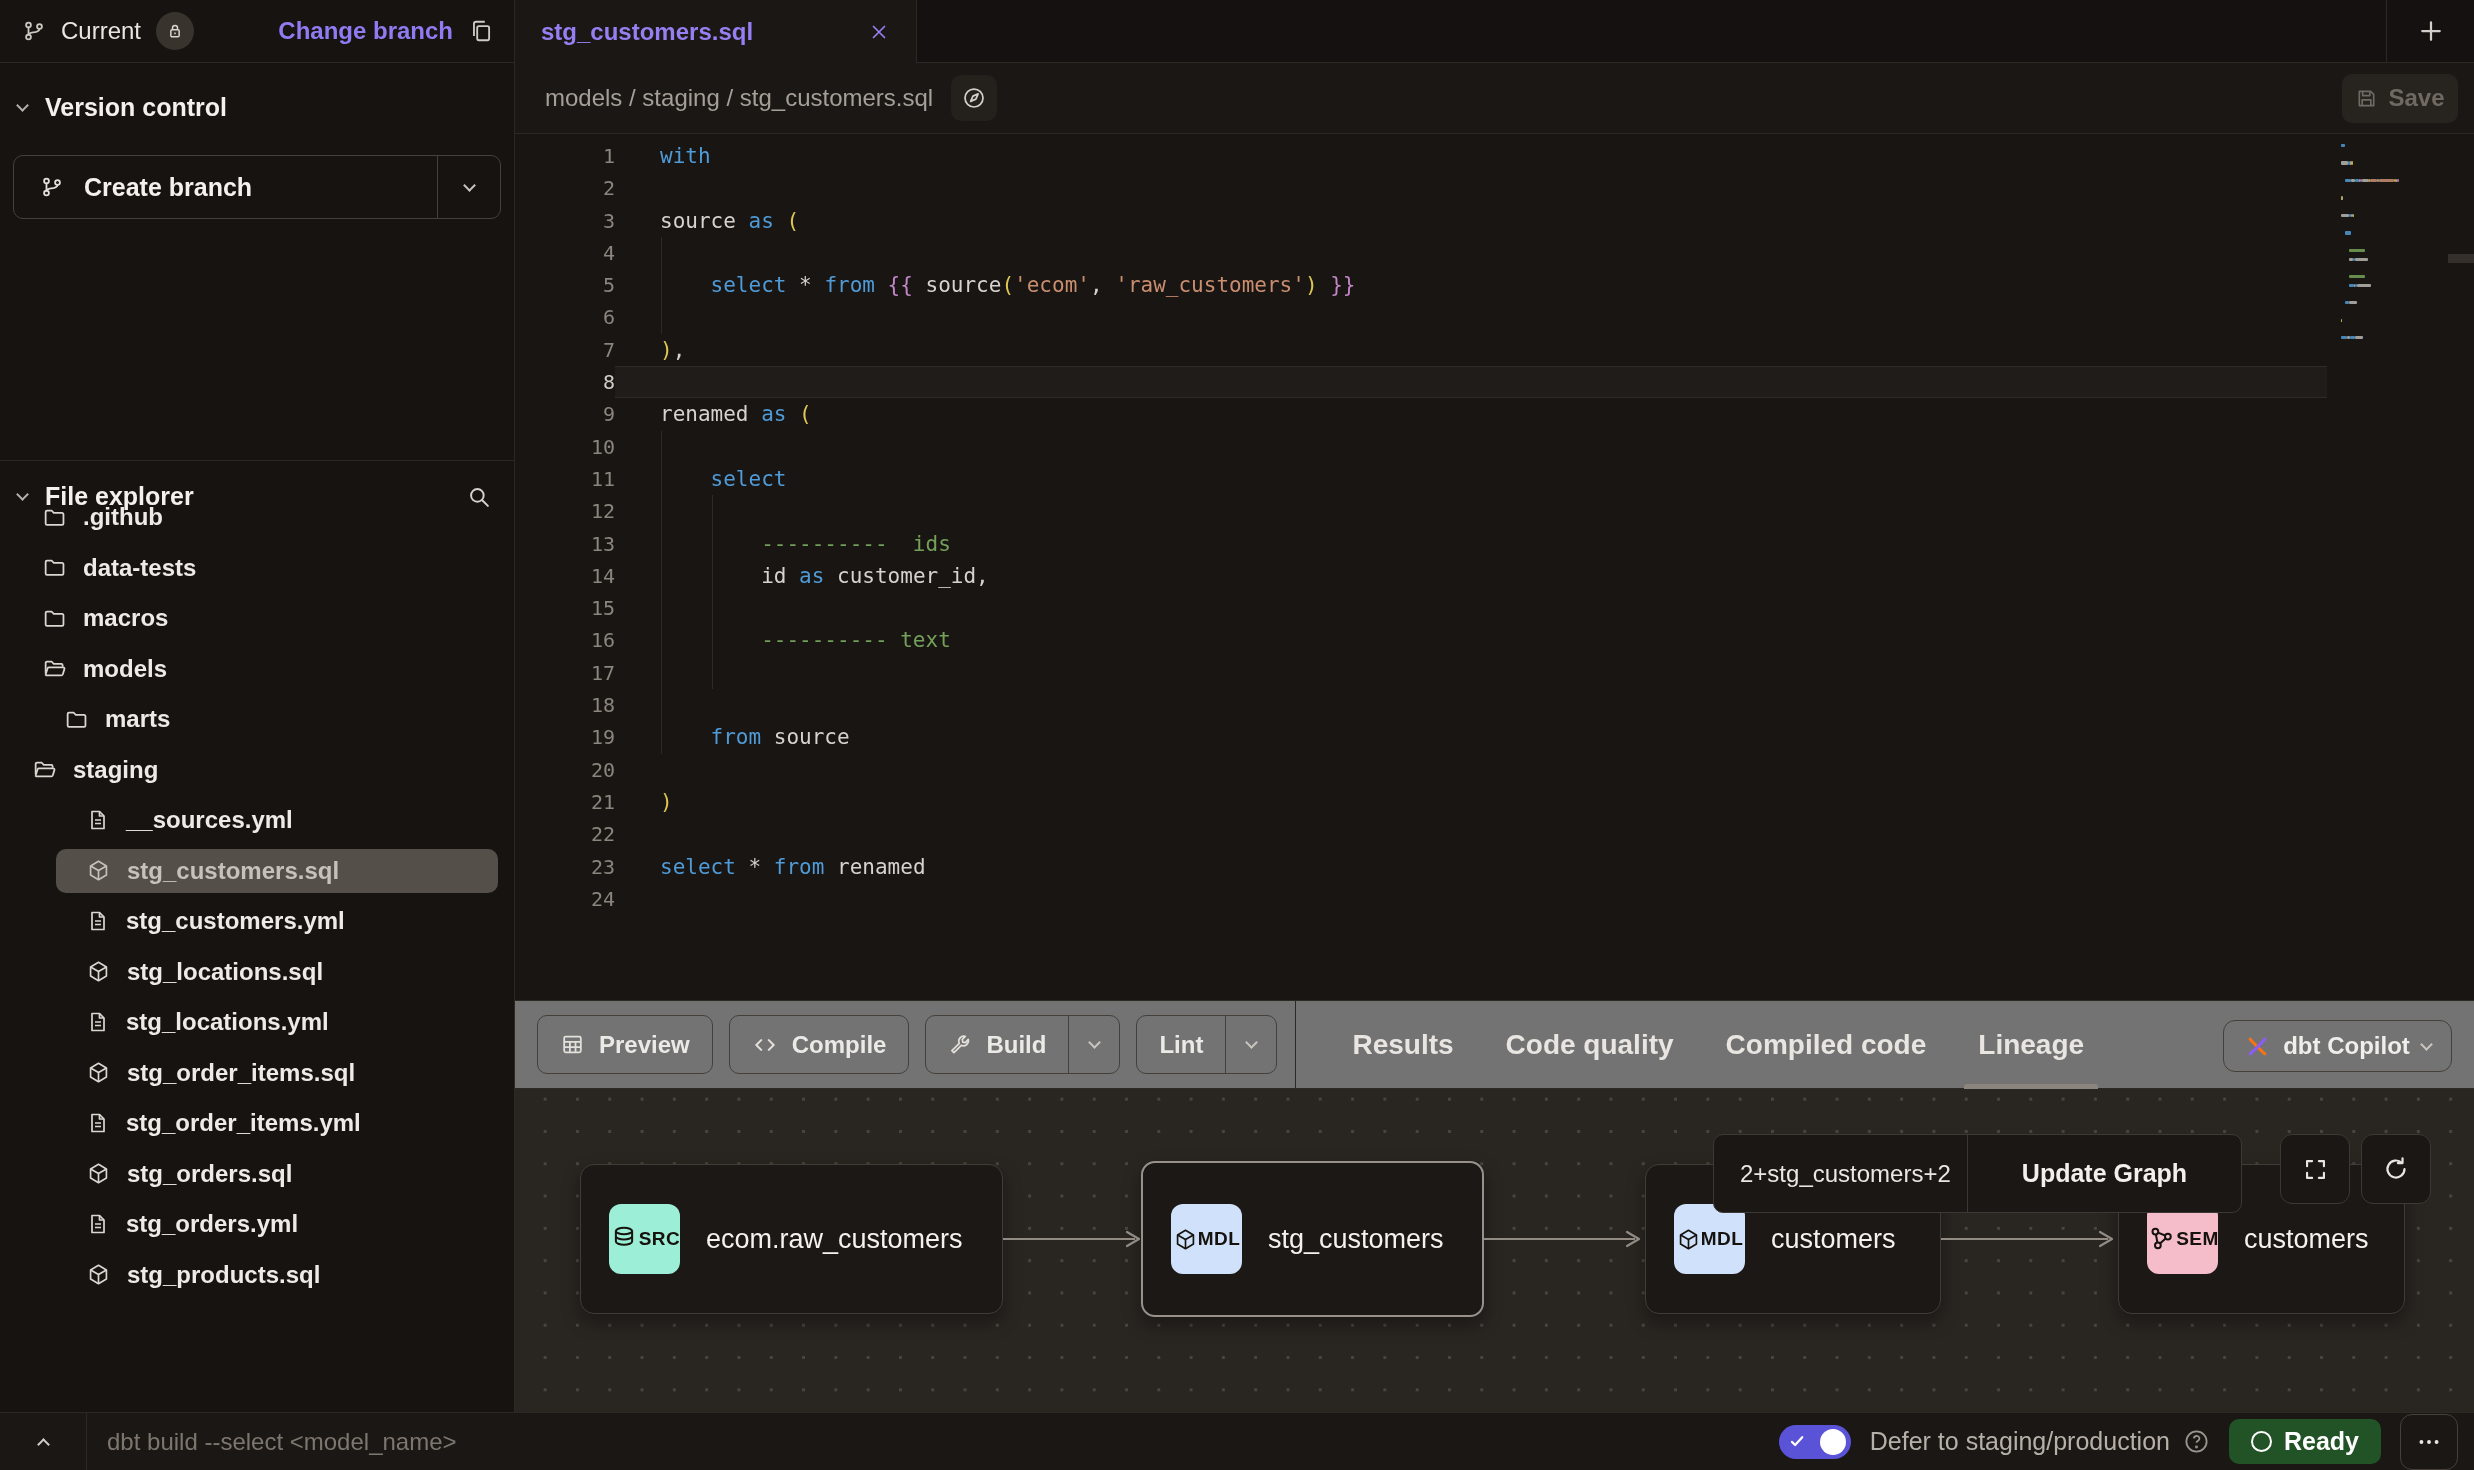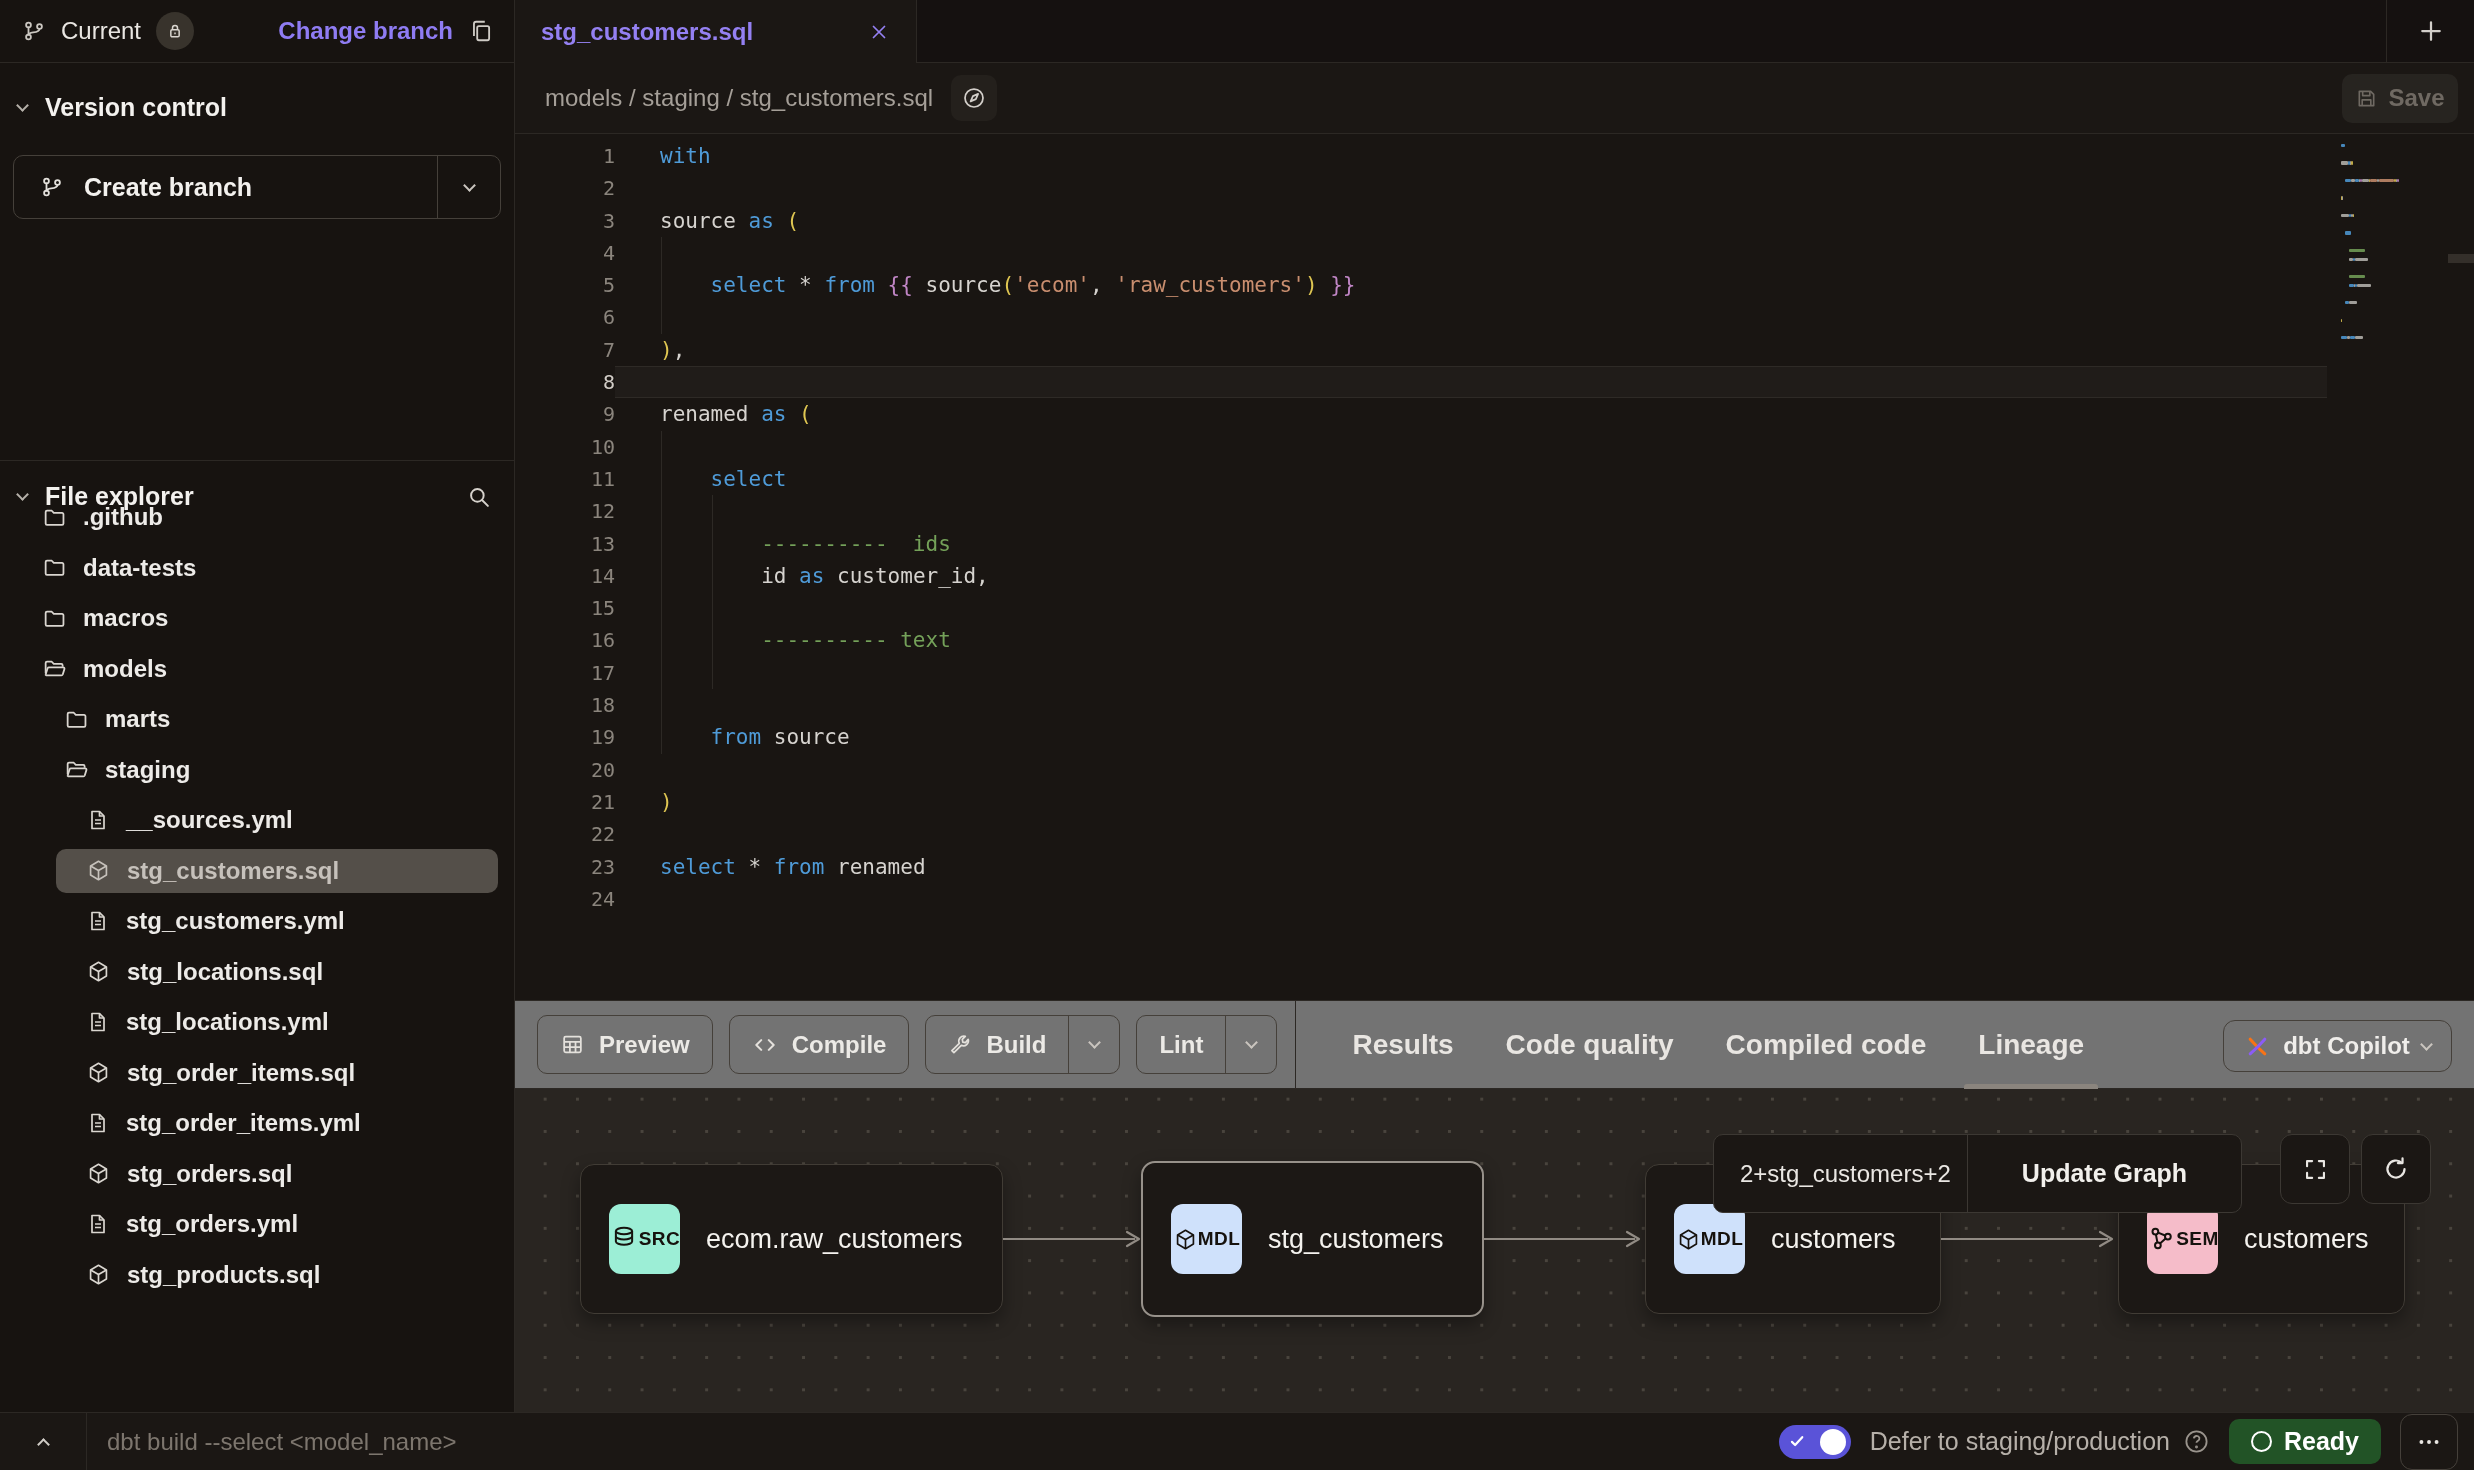--- a/index.html
+++ b/index.html
@@ -224,21 +224,21 @@
           <span class="tlab">models</span>
         </div>
         <div class="tree-row" style="padding-left: 64px;">
           <span class="icon">
             <svg viewBox="0 0 24 24" width="25" height="25" fill="none" stroke="currentColor" stroke-width="1.7" stroke-linejoin="round">
               <path d="M3.5 6.8c0-.7.6-1.3 1.3-1.3h4.6l1.9 2.1h8a1.3 1.3 0 0 1 1.3 1.3v8.8a1.3 1.3 0 0 1-1.3 1.3H4.8a1.3 1.3 0 0 1-1.3-1.3z"></path>
             </svg>
           </span>
           <span class="tlab">marts</span>
         </div>
-        <div class="tree-row" style="padding-left: 64px;">
+        <div class="tree-row" style="padding-left: 32px;">
           <span class="icon">
             <svg viewBox="0 0 24 24" width="25" height="25" fill="none" stroke="currentColor" stroke-width="1.7" stroke-linejoin="round">
               <path d="M3.5 16.5V6.8c0-.7.6-1.3 1.3-1.3h4.6l1.9 2.1h7.2c.7 0 1.3.6 1.3 1.3v1.5"></path>
               <path d="M3.5 17.8l1.9-6c.2-.5.7-.9 1.2-.9h13.7c.9 0 1.5.8 1.2 1.7l-1.6 5.2c-.2.5-.7.9-1.2.9H4.7c-.8 0-1.4-.5-1.2-.9z"></path>
             </svg>
           </span>
           <span class="tlab">staging</span>
         </div>
         <div class="tree-row" style="padding-left: 86px;">
           <span class="icon">

